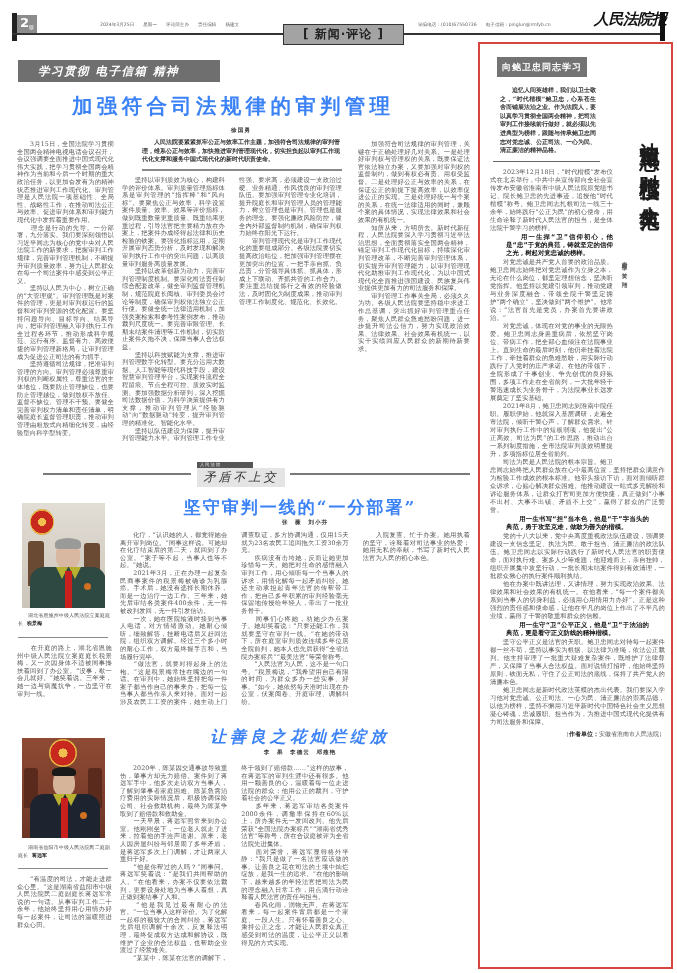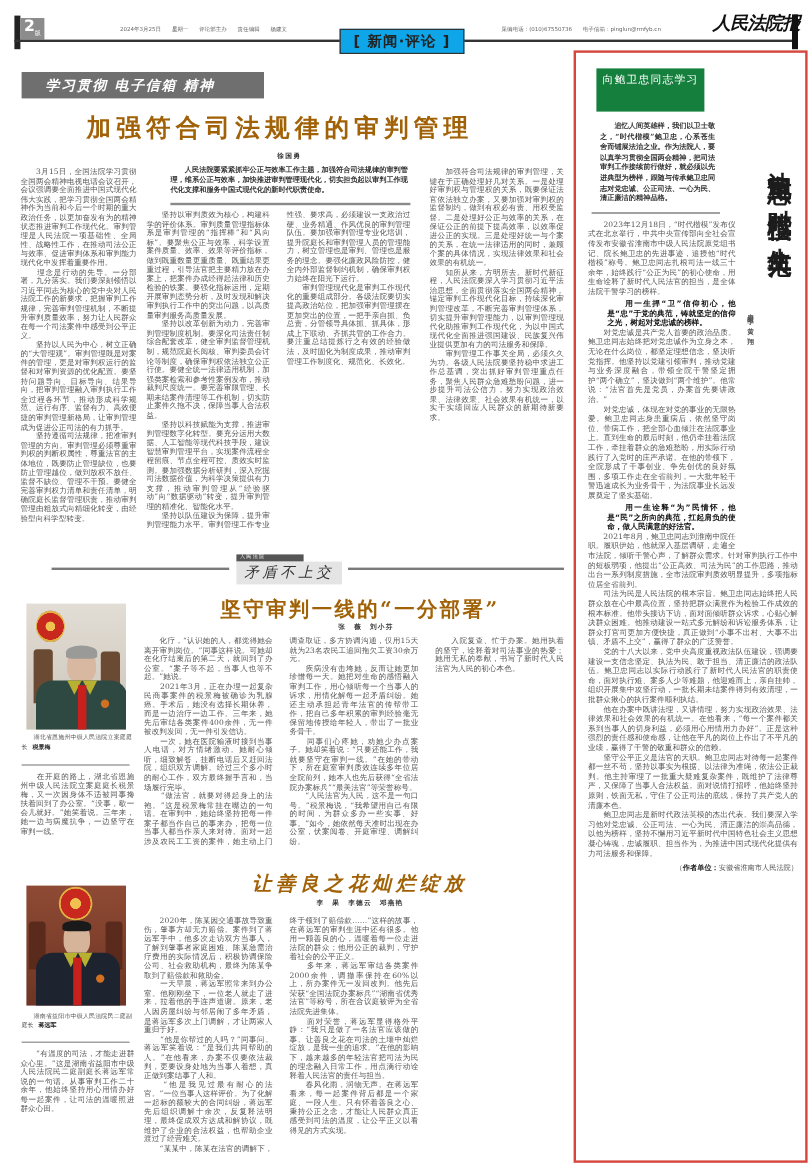--- a/index.html
+++ b/index.html
@@ -8,26 +8,26 @@
 .txt{font-size:6.3px;line-height:7.6px;text-align:justify;white-space:pre-line;overflow:hidden;color:#555;letter-spacing:0.1px;}
 .cols{column-fill:auto;column-gap:14px;}
 
 .pn-bar{left:12px;top:13px;width:5px;height:28px;background:#222;}
 .pn-box{left:17px;top:15px;width:20px;height:18px;background:#8c8c8c;color:#fff;font-family:"DejaVu Sans",sans-serif;}
 .pn-num{position:absolute;left:3px;top:0;font-size:13px;font-weight:bold;line-height:16px;}
 .pn-suf{position:absolute;left:12px;top:9px;font-size:5px;}
 .hdr-line{left:12px;top:33px;width:650px;height:1.6px;background:#333;}
 .hdr-info{top:22px;font-size:4.6px;color:#666;font-family:"DejaVu Sans",sans-serif;white-space:nowrap;}
 .hdr-info span{margin-right:9px;}
-.sec-box{left:283px;top:24px;width:104px;height:21px;border:1.6px solid #333;background:#0ea5e9;text-align:center;font-family:"DejaVu Sans",sans-serif;font-weight:bold;font-size:12px;line-height:18px;color:#222;letter-spacing:1px;}
+.sec-box{left:283px;top:24px;width:121px;height:21px;border:1.6px solid #333;background:#a3a3a3;text-align:center;font-family:"DejaVu Sans",sans-serif;font-weight:bold;font-size:12px;line-height:18px;color:#222;letter-spacing:1px;}
 .logo{left:594px;top:10px;font-size:15px;font-style:italic;font-weight:bold;color:#111;letter-spacing:-0.5px;}
 .logo-bar{left:660px;top:12px;width:5px;height:29px;background:#111;}
 
 .banner{left:18px;top:60px;width:202px;height:22px;background:#6f6f6f;color:#fff;font-size:11.5px;font-weight:bold;font-style:italic;line-height:22px;padding-left:20px;letter-spacing:1.5px;white-space:nowrap;}
-.headline{font-weight:bold;color:#a16207;white-space:nowrap;}
+.headline{font-weight:bold;color:#3b82f6;white-space:nowrap;}
 .h1{left:72px;top:92px;font-size:20.5px;letter-spacing:4.3px;}
 .byline{font-size:5.6px;font-weight:bold;color:#333;text-align:center;letter-spacing:1px;}
 .lead{left:142px;top:138px;width:198px;font-size:6px;line-height:8.6px;font-weight:bold;color:#333;text-align:justify;}
 .rule{height:1.5px;background:#8a8a8a;}
 
 .sec-line{top:473px;height:1.6px;background:#7a7a7a;}
 .feat-tag{left:197px;top:462px;width:56px;height:6px;background:#555;color:#eee;font-size:4.3px;line-height:6px;padding-left:3px;letter-spacing:1px;}
 .feat-title{left:197px;top:468px;width:88px;height:19px;background:#e4e4e4;color:#333;font-size:12px;font-style:italic;line-height:19px;text-align:center;letter-spacing:3px;}
 
 .photo{overflow:hidden;}
@@ -41,21 +41,21 @@
 .tie{position:absolute;background:#c8201c;}
 .collar{position:absolute;width:0;height:0;}
 .badge{position:absolute;width:7px;height:7px;border-radius:50%;background:#d07020;}
 .caption{font-size:5px;line-height:8px;color:#555;text-align:justify;text-indent:10px;}
 .caption b{color:#222;margin-left:4px;}
 
 .side{left:478px;top:42px;width:195px;height:927px;border:2px solid #d6463c;padding:13px 6px 0 10px;overflow:hidden;}
 .side-float{float:right;width:52px;height:402px;position:relative;}
 .side-title{position:absolute;left:24px;top:70px;writing-mode:vertical-rl;font-size:20px;letter-spacing:2px;font-weight:bold;color:#1c1c1c;white-space:nowrap;}
 .side-byline{position:absolute;left:8px;top:200px;writing-mode:vertical-rl;font-size:5.6px;letter-spacing:1.5px;color:#555;font-weight:bold;white-space:nowrap;}
-.side-label{margin-left:7px;width:90px;height:36px;background:#15803d;color:#fff;font-size:9px;font-weight:normal;line-height:21px;text-align:center;letter-spacing:1px;}
+.side-label{margin-left:7px;width:90px;height:20px;background:#737373;color:#fff;font-size:9px;font-weight:bold;line-height:21px;text-align:center;letter-spacing:1px;}
 .side-quote{margin:9px 0 0 10px;width:96px;font-size:6px;line-height:8.6px;font-weight:bold;color:#333;text-align:justify;white-space:pre-line;}
 .side-rule{margin:6px 0 0 3px;width:107px;height:1.5px;background:#666;}
 .side-body{margin-top:6px;}
 .para{font-size:6.3px;line-height:8px;text-align:justify;white-space:pre-line;color:#555;letter-spacing:0.1px;}
 .sub{font-size:6.4px;line-height:8px;font-weight:bold;color:#111;text-align:justify;white-space:pre-line;margin:1px 16px;font-family:"DejaVu Sans",sans-serif;}
 .author{font-size:6px;line-height:10px;text-align:right;color:#555;margin-top:3px;}
 .author b{color:#222;}
 </style>
 </head>
 <body>
@@ -157,22 +157,23 @@
     <div class="side-byline">唐时季　黄　翔</div>
   </div>
   <div class="side-label">向鲍卫忠同志学习</div>
   <div class="side-quote">　　追忆人间英雄样，我们以卫士敬之，“时代楷模”鲍卫忠，心系苍生舍而铺展法治之业。作为法院人，要以真学习贯彻全国两会精神，把司法审判工作接续前行做好，就必须以先进典型为榜样，跟随与传承鲍卫忠同志对党忠诚、公正司法、一心为民、清正廉洁的精神品格。</div>
   <div class="side-rule"></div>
   <div class="side-body">
     <p class="para">　　2023年12月18日，“时代楷模”发布仪式在北京举行，中共中央宣传部向全社会宣传发布安徽省淮南市中级人民法院原党组书记、院长鲍卫忠的先进事迹，追授他“时代楷模”称号。鲍卫忠同志扎根司法一线三十余年，始终践行“公正为民”的初心使命，用生命诠释了新时代人民法官的担当，是全体法院干警学习的榜样。</p>
     <p class="sub">　　用一生捍“卫”信仰初心，他是“忠”于党的典范，铸就坚定的信仰之光，树起对党忠诚的榜样。</p>
     <p class="para">　　对党忠诚是共产党人首要的政治品质。鲍卫忠同志始终把对党忠诚作为立身之本，无论在什么岗位，都坚定理想信念，坚决听党指挥。他坚持以党建引领审判，推动党建与业务深度融合，带领全院干警坚定拥护“两个确立”，坚决做到“两个维护”。他常说：“法官首先是党员，办案首先要讲政治。”
 　　对党忠诚，体现在对党的事业的无限热爱。鲍卫忠同志身患重病后，依然坚守岗位、带病工作，把全部心血倾注在法院事业上。直到生命的最后时刻，他仍牵挂着法院工作，牵挂着群众的急难愁盼，用实际行动践行了入党时的庄严承诺。在他的带领下，全院形成了干事创业、争先创优的良好氛围，多项工作走在全省前列，一大批年轻干警迅速成长为业务骨干，为法院事业长远发展奠定了坚实基础。</p>
-    <p class="sub">　　用一生诠释“为”民情怀，他是“民”之所向的典范，扛起肩负的使命，做人民满意的好法官。</p>
     <p class="para">　　2021年8月，鲍卫忠同志到淮南中院任职。履职伊始，他就深入基层调研，走遍全市法院，倾听干警心声，了解群众需求。针对审判执行工作中的短板弱项，他提出“公正高效、司法为民”的工作思路，推动出台一系列制度措施，全市法院审判质效明显提升，多项指标位居全省前列。
 　　司法为民是人民法院的根本宗旨。鲍卫忠同志始终把人民群众放在心中最高位置，坚持把群众满意作为检验工作成效的根本标准。他带头接访下访，面对面倾听群众诉求，心贴心解决群众困难。他推动建设一站式多元解纷和诉讼服务体系，让群众打官司更加方便快捷，真正做到“小事不出村、大事不出镇、矛盾不上交”，赢得了群众的广泛赞誉。</p>
+    <p class="sub">　　用一生书写“担”当本色，他是“干”字当头的典范，勇于攻坚克难，做敢为善为的楷模。</p>
     <p class="para">　　党的十八大以来，党中央高度重视政法队伍建设，强调要建设一支信念坚定、执法为民、敢于担当、清正廉洁的政法队伍。鲍卫忠同志以实际行动践行了新时代人民法官的职责使命，面对执行难、案多人少等难题，他迎难而上，亲自挂帅，组织开展集中攻坚行动，一批长期未结案件得到有效清理，一批群众揪心的执行案件顺利执结。
 　　他在办案中既讲法理，又讲情理，努力实现政治效果、法律效果和社会效果的有机统一。在他看来，“每一个案件都关系到当事人的切身利益，必须用心用情用力办好”。正是这种强烈的责任感和使命感，让他在平凡的岗位上作出了不平凡的业绩，赢得了干警的敬重和群众的信赖。</p>
+    <p class="sub">　　用一生守“卫”公平正义，他是“卫”于法治的典范，更是看守正义防线的精神楷模。</p>
     <p class="para">　　坚守公平正义是法官的天职。鲍卫忠同志对待每一起案件都一丝不苟，坚持以事实为根据、以法律为准绳，依法公正裁判。他主持审理了一批重大疑难复杂案件，既维护了法律尊严，又保障了当事人合法权益。面对说情打招呼，他始终坚持原则，铁面无私，守住了公正司法的底线，保持了共产党人的清廉本色。
 　　鲍卫忠同志是新时代政法英模的杰出代表。我们要深入学习他对党忠诚、公正司法、一心为民、清正廉洁的崇高品德，以他为榜样，坚持不懈用习近平新时代中国特色社会主义思想凝心铸魂，忠诚履职、担当作为，为推进中国式现代化提供有力司法服务和保障。</p>
     <p class="author">（<b>作者单位：</b><span>安徽省淮南市人民法院</span>）</p>
   </div>
 </div>
 
 </body></html>

